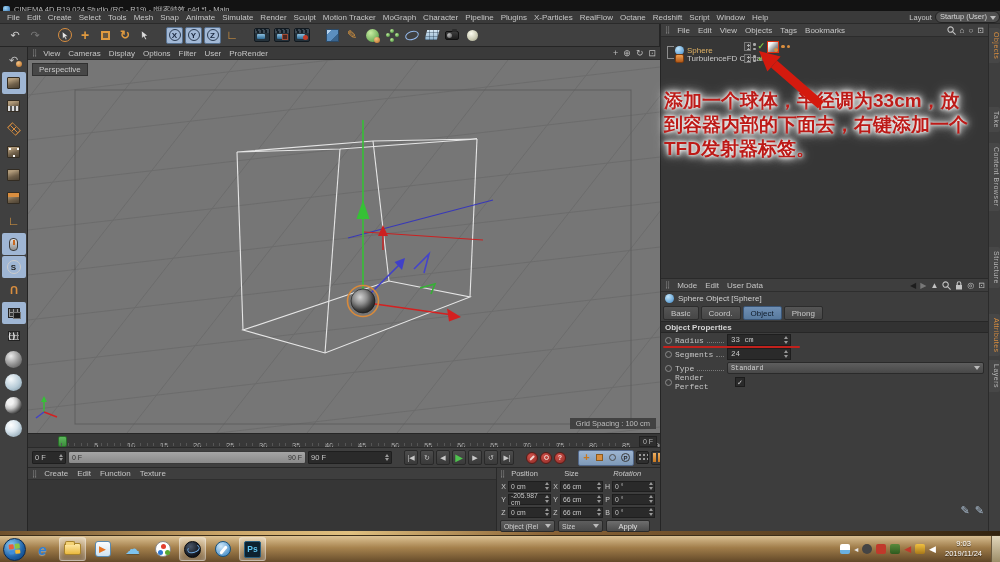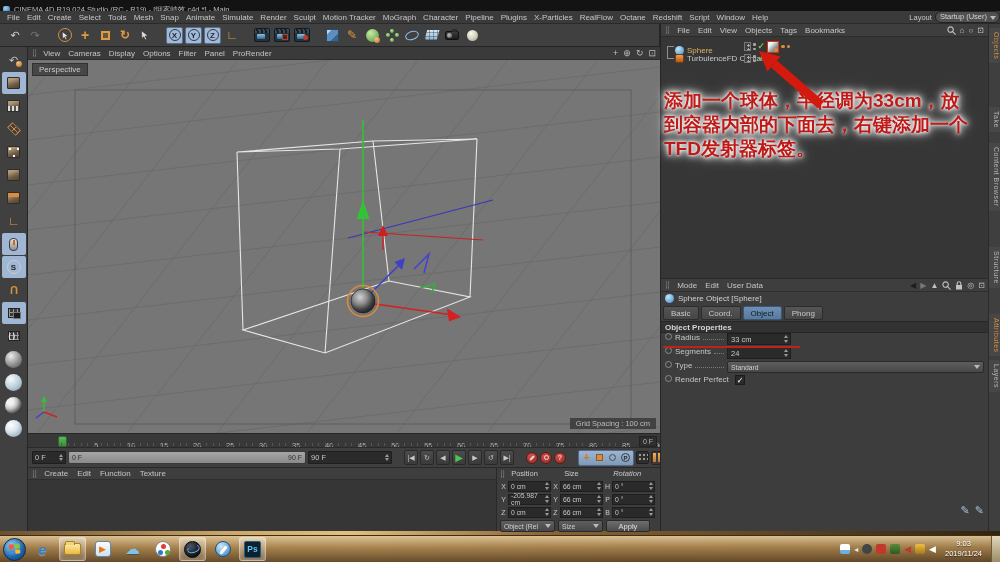--- a/index.html
+++ b/index.html
@@ -203,21 +203,21 @@
 
   .amblock{position:absolute;left:0;top:254px;width:328px;height:253px;background:#3d3d3d;border-top:1px solid #2a2a2a;}
   .ammenu{height:13px;display:flex;align-items:center;gap:8px;padding:0 4px;font-size:8px;background:#3e3e3e;border-bottom:1px solid #2e2e2e;}
   .amtitle{height:13px;display:flex;align-items:center;gap:4px;padding:0 4px;font-size:8px;color:#d2d2d2;}
   .amtabs{height:16px;display:flex;gap:2px;padding:1px 2px;}
   .atab{background:linear-gradient(#555,#464646);border:1px solid #2c2c2c;border-radius:2px;padding:0 7px;
     font-size:8px;color:#c8c8c8;display:flex;align-items:center;}
   .atab.active{background:linear-gradient(#6f8fb4,#587a9e);color:#0e1a28;border-color:#3a5678;}
   .amsection{height:12px;background:#323232;border-top:1px solid #272727;border-bottom:1px solid #272727;
     font-size:8px;font-weight:bold;color:#d4d4d4;display:flex;align-items:center;padding-left:4px;}
-  .arow{height:14px;display:flex;align-items:flex-start;font-size:8px;padding-left:4px;position:relative;}
+  .arow{height:14px;display:flex;align-items:center;font-size:8px;padding-left:4px;position:relative;font-family:Liberation Mono, monospace;}
   .animdot{width:7px;height:7px;border:1.5px solid #8a8a8a;border-radius:50%;margin-right:3px;flex:none;}
   .alabelwrap{width:52px;display:flex;align-items:baseline;flex:none;}
   .aleader{flex:1;border-bottom:1px dotted #7a7a7a;margin:0 3px 2px 3px;height:6px;}
   .afield{width:64px;height:12px;background:#2a2a2a;border:1px solid #1e1e1e;color:#c8c8c8;
     display:flex;align-items:center;justify-content:space-between;padding:0 2px 0 3px;font-size:7.5px;flex:none;}
   .addwide{flex:1;margin-right:5px;}
   .checkbox{width:10px;height:10px;background:#2a2a2a;border:1px solid #1c1c1c;color:#d8d8d8;font-size:8px;
     display:flex;align-items:center;justify-content:center;font-weight:bold;}
   .redline{position:absolute;left:2px;top:67px;width:137px;height:2px;background:#c1211c;z-index:3;border-radius:1px;}
   .ampens{position:absolute;right:5px;top:225px;display:flex;gap:5px;color:#a9bccf;font-size:11px;}
@@ -461,21 +461,21 @@
 
     <div class="vparea">
       <div class="vpmenu">
         <span class="handle">⣿</span>
         <span style="display:flex;gap:8px">
             <span>View</span>
             <span>Cameras</span>
             <span>Display</span>
             <span>Options</span>
             <span>Filter</span>
-            <span>Panel</span>
+            <span>User</span>
             <span>ProRender</span>
           </span>
         <span class="right">
           <span>+</span>
           <span>⊕</span>
           <span>↻</span>
           <span>⊡</span>
         </span>
       </div>
       <div class="vpview">

